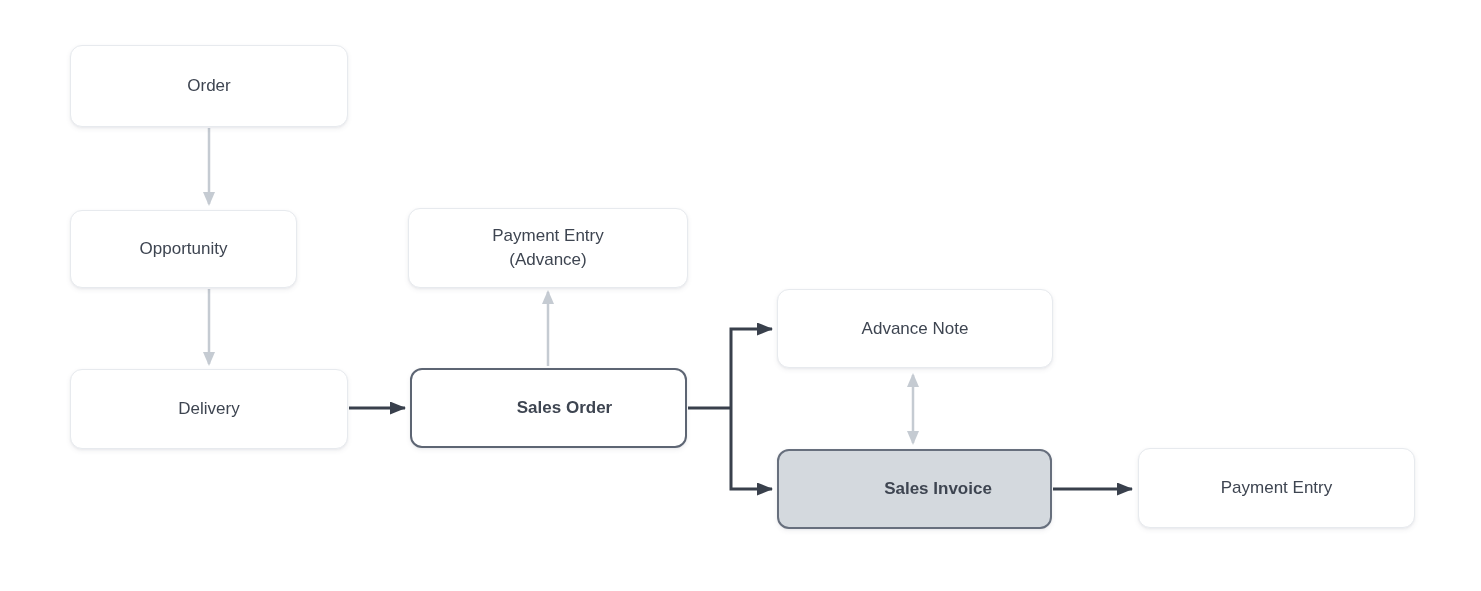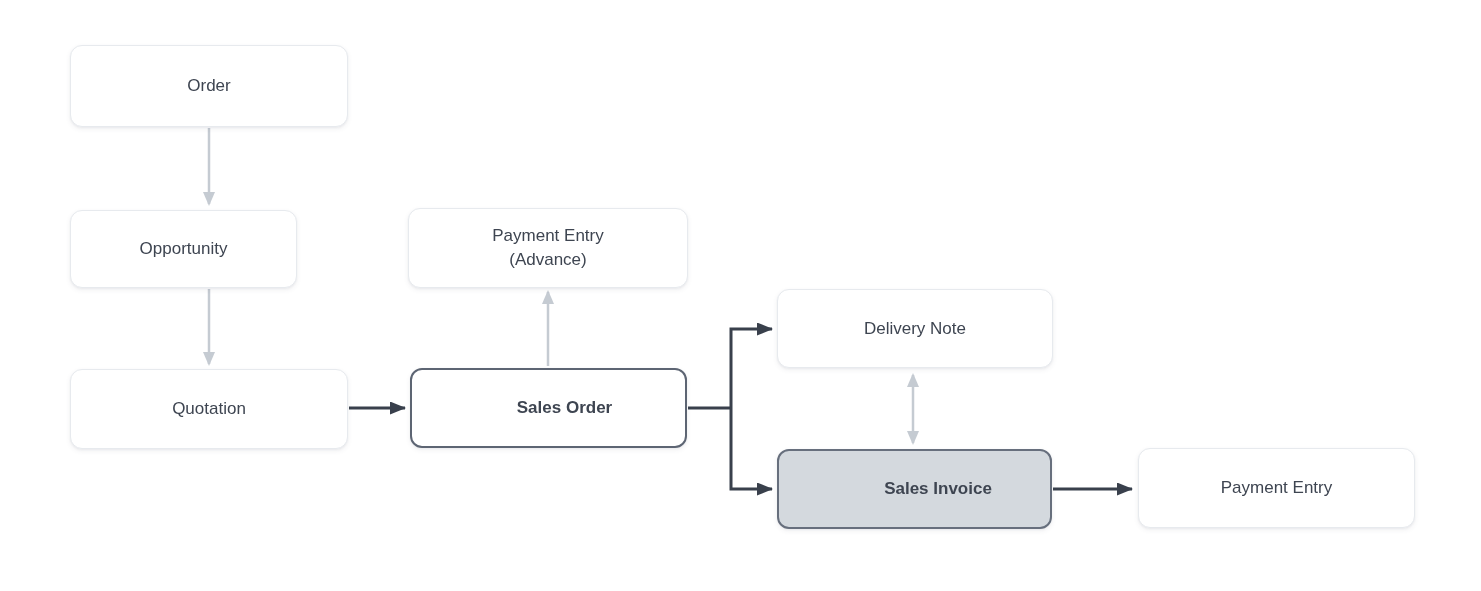--- a/index.html
+++ b/index.html
@@ -96,34 +96,34 @@
 
   <div class="node n-lead">
     <span class="node-label">Order</span>
   </div>
 
   <div class="node n-opportunity">
     <span class="node-label">Opportunity</span>
   </div>
 
   <div class="node n-quotation">
-    <span class="node-label">Quotation</span>
+    <span class="node-label">Delivery</span>
   </div>
 
   <div class="node n-payment-entry-advance">
     <span class="node-label">Payment Entry
 (Advance)</span>
   </div>
 
   <div class="node strong n-sales-order">
     <span class="node-label">Sales Order</span>
   </div>
 
   <div class="node n-delivery-note">
-    <span class="node-label">Delivery Note</span>
+    <span class="node-label">Advance Note</span>
   </div>
 
   <div class="node highlight n-sales-invoice">
     <span class="node-label">Sales Invoice</span>
   </div>
 
   <div class="node n-payment-entry">
     <span class="node-label">Payment Entry</span>
   </div>
 

